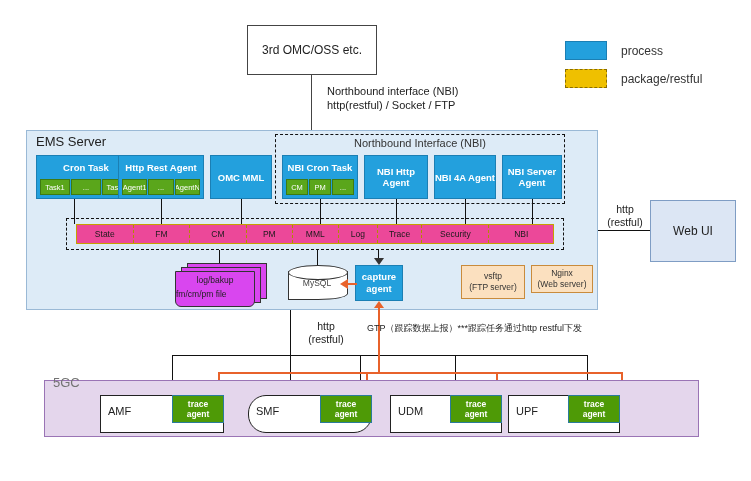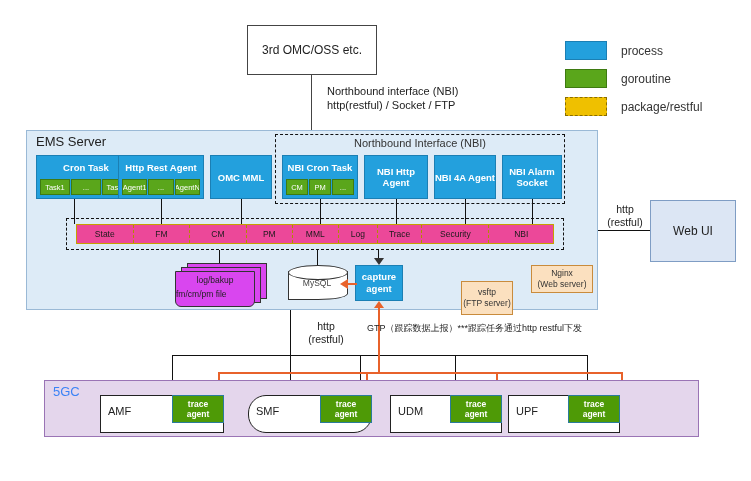--- a/index.html
+++ b/index.html
@@ -59,33 +59,33 @@
   .file-stack{position:absolute;border:1.2px solid #333;background:#d946ef;}
   #db{left:288px;top:265px;width:58px;height:40px;}
   .cyl-body{position:absolute;left:0;top:6px;width:100%;height:28px;border:1.2px solid #333;
             border-top:none;background:#fff;border-radius:0 0 50%/0 0 22% 22%;}
   .cyl-top{position:absolute;left:0;top:0;width:100%;height:13px;border:1.2px solid #333;
            border-radius:50%;background:#fff;}
   #db-label{position:absolute;left:0;top:13px;width:100%;text-align:center;font-size:8.5px;color:#444;}
   #capture{left:355px;top:265px;width:48px;height:36px;background:#23a0dd;
            border:1.2px solid #1b7fb4;color:#fff;font-size:9.5px;font-weight:bold;line-height:12px;}
   .srv{background:#fbe0bf;border:1.2px solid #c98b3c;font-size:8.5px;color:#333;line-height:11px;}
-  #vsftp{left:461px;top:265px;width:52px;height:34px;margin-top:16px;}
+  #vsftp{left:461px;top:265px;width:64px;height:34px;}
   #nginx{left:531px;top:265px;width:62px;height:28px;}
 
   
   #webui{left:650px;top:200px;width:86px;height:62px;background:#dce6f4;
          border:1.2px solid #7f9dc4;font-size:12px;color:#222;}
   #webui-label{left:601px;top:203px;width:48px;font-size:10.5px;line-height:13px;
                text-align:center;color:#222;}
 
   
   #gc-box{left:44px;top:380px;width:655px;height:57px;background:#e4d6ec;
           border:1.2px solid #9a74b5;}
-  #gc-title{left:53px;top:384px;font-size:13px;color:#3b82f6;}
+  #gc-title{left:53px;top:375px;font-size:13px;color:#737373;}
   .nf{position:absolute;background:#fff;border:1.2px solid #222;height:36px;top:395px;}
   .nf-label{position:absolute;left:7px;top:9px;font-size:11px;color:#222;}
   .trace{position:absolute;right:-1px;top:-1px;width:50px;height:26px;background:#4e9a06;
          border:1.4px solid #2a7b9b;color:#fff;font-size:8.5px;font-weight:bold;
          line-height:10px;display:flex;align-items:center;justify-content:center;text-align:center;}
   #amf{left:100px;width:122px;}
   #smf{left:248px;width:122px;border-radius:18px;}
   #udm{left:390px;width:110px;}
   #upf{left:508px;width:110px;}
 
@@ -113,24 +113,20 @@
 <div class="abs ln" style="left:311px;top:75px;width:1.4px;height:59px;"></div>
 <div class="abs" id="nbi-conn-label" style="white-space:pre-line;">Northbound interface (NBI)
 http(restful) / Socket / FTP</div>
 
 <div class="abs" id="legend">
   <div class="legend-row">
     <span class="legend-sw" style="background:#23a0dd;border:1px solid #1b7fb4;"></span>
     <span class="legend-txt">process</span>
   </div>
   <div class="legend-row">
-    <span class="legend-sw" style="background:#5aa61b;border:1px solid #3e7a11;"></span>
-    <span class="legend-txt">goroutine</span>
-  </div>
-  <div class="legend-row">
     <span class="legend-sw" style="background:#efc000;border:1.6px dashed #8a6d00;"></span>
     <span class="legend-txt">package/restful</span>
   </div>
 </div>
 
 <div class="abs" id="ems-box"></div>
 <div class="abs" id="ems-title">EMS Server</div>
 
 <div class="abs proc" id="cron-task">
   <div class="proc-head">Cron Task</div>
@@ -165,21 +161,21 @@
     <span class="sub">...</span>
   </div>
 </div>
 <div class="abs proc proc-2l ctr" id="nbi-http">
   <span>NBI Http Agent</span>
 </div>
 <div class="abs proc proc-2l ctr" id="nbi-4a">
   <span>NBI 4A Agent</span>
 </div>
 <div class="abs proc proc-2l ctr" id="nbi-alarm">
-  <span>NBI Alarm Socket</span>
+  <span>NBI Server Agent</span>
 </div>
 
 <div class="abs lnk" style="left:74px;top:199px;width:1.2px;height:25px;"></div>
 <div class="abs lnk" style="left:161px;top:199px;width:1.2px;height:25px;"></div>
 <div class="abs lnk" style="left:241px;top:199px;width:1.2px;height:25px;"></div>
 <div class="abs lnk" style="left:320px;top:199px;width:1.2px;height:25px;"></div>
 <div class="abs lnk" style="left:396px;top:199px;width:1.2px;height:25px;"></div>
 <div class="abs lnk" style="left:465px;top:199px;width:1.2px;height:25px;"></div>
 <div class="abs lnk" style="left:532px;top:199px;width:1.2px;height:25px;"></div>
 

